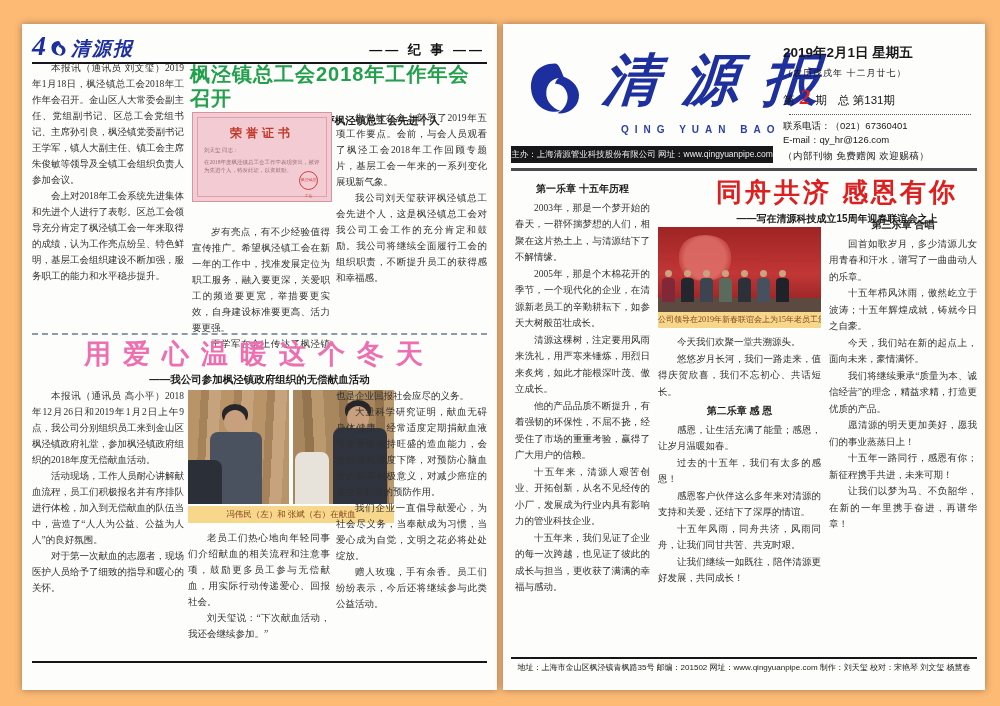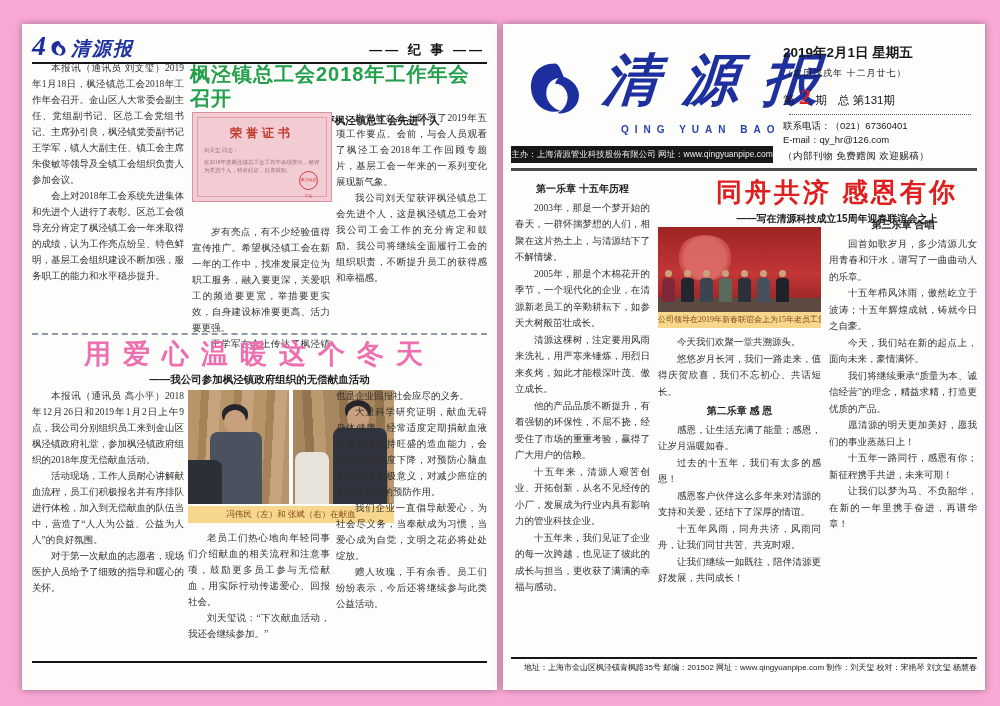--- a/index.html
+++ b/index.html
@@ -1,16 +1,16 @@
 <!DOCTYPE html>
 <html><head>
 <meta charset="utf-8">
 <style>
   html,body{margin:0;padding:0;}
-  .stage{position:relative;width:1000px;height:706px;background:#f9a8d4;overflow:hidden;
+  .stage{position:relative;width:1000px;height:706px;background:#fdba74;overflow:hidden;
          font-family:"Liberation Serif",serif;}
   .page{position:absolute;top:24px;width:475px;height:666px;background:#fdfdfc;
         box-shadow:0 0 7px rgba(40,40,50,.45);}
   #pageL{left:22px;}
   #pageR{left:503px;width:482px;}
   .abs{position:absolute;}
 
   
   .coltext{font-size:9.5px;line-height:16px;color:#303030;text-align:justify;overflow:hidden;}
   .coltext p{margin:0;text-indent:2em;}
@@ -70,21 +70,21 @@
   .rp-info{font-family:"Liberation Sans",sans-serif;color:#17171a;text-align:left;}
   .rp-date{font-weight:bold;font-size:13.5px;}
   .rp-lunar{font-size:9px;margin-top:5px;letter-spacing:1px;}
   .rp-issue{font-size:11.5px;margin-top:5px;}
   .rp-issue .big2{color:#e02020;font-weight:bold;font-style:italic;font-size:21px;
                   font-family:"Liberation Serif",serif;padding:0 2px;}
   .rp-dots{border-top:1.5px dotted #555;margin:4px 6px;}
   .rp-contact{font-size:9.5px;line-height:14px;}
   .rp-note{font-size:9.5px;margin-top:3px;letter-spacing:.5px;}
   .mast-rule{background:#4a4a4e;height:3px;}
-  .rp-footer{font-size:8px;color:#1c1c1c;white-space:nowrap;text-align:right;
+  .rp-footer{font-size:8px;color:#1c1c1c;white-space:nowrap;text-align:center;
              font-family:"Liberation Sans",sans-serif;}
 </style>
 </head>
 <body>
 
 <div class="stage">
 
   <div class="page" id="pageL">
 
     <div class="abs lp-header">

